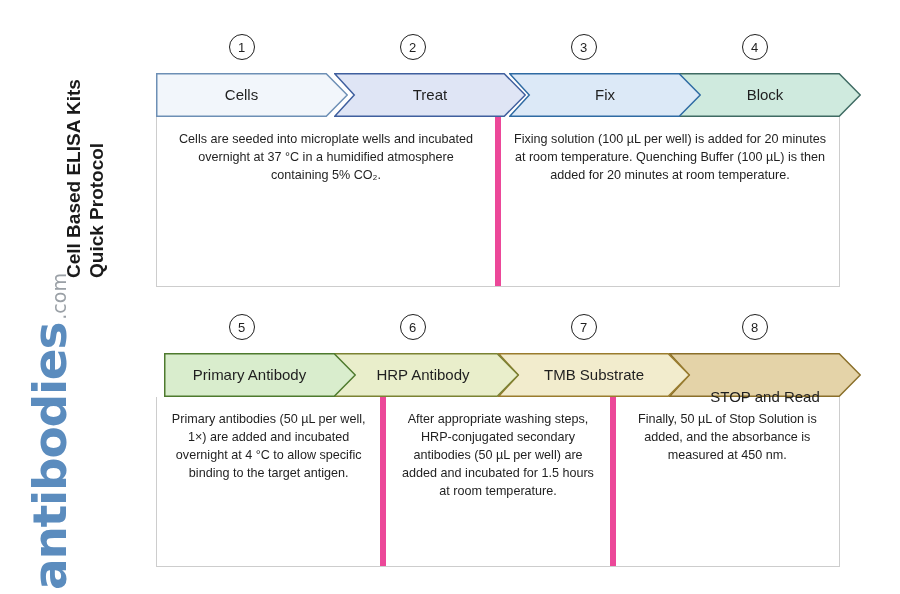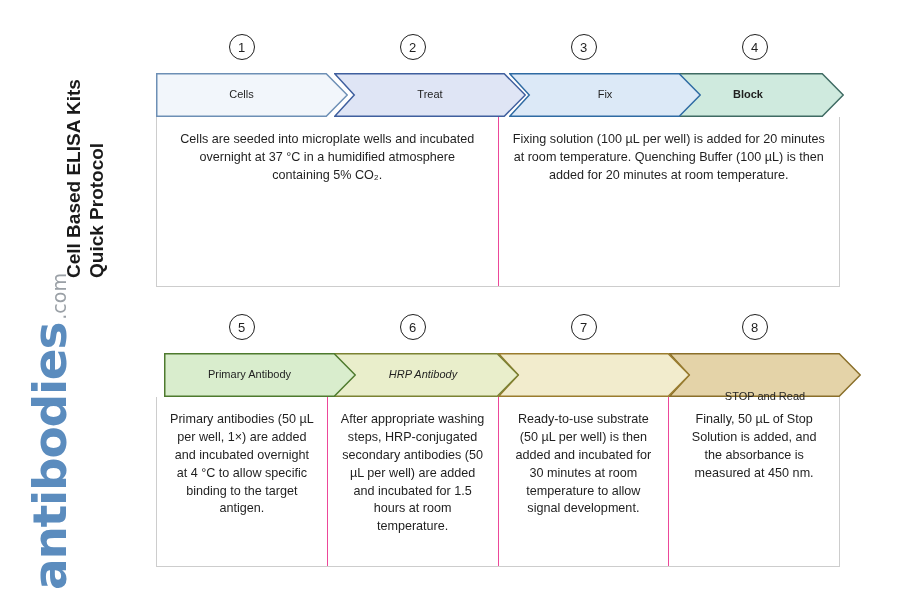--- a/index.html
+++ b/index.html
@@ -105,42 +105,42 @@
     top: 0;
     height: 44px;
     display: flex;
     align-items: center;
     justify-content: center;
   }
   .chev svg { position: absolute; left: 0; top: 0; }
   .chev-label {
     position: relative;
     z-index: 2;
-    font-size: 11px;
+    font-size: 15px;
     color: #1f1f1f;
     text-align: center;
     line-height: 1.2;
     padding: 0 14px;
     white-space: nowrap;
   }
 
   
   .body-table {
     position: relative;
     width: 684px;
     height: 170px;
     margin-top: 0px;
     border: 1px solid #cdcdcd;
     border-top: none;
     background: #ffffff;
     display: flex;
   }
   .body-cell {
     flex: 1 1 0;
-    border-right: 1px solid #ec4899;
+    border-right: 6px solid #ec4899;
     padding: 14px 13px 10px 13px;
     display: flex;
     align-items: flex-start;
     justify-content: center;
   }
   .body-cell:last-child { border-right: none; }
   .body-cell p {
     margin: 0;
     font-size: 12.6px;
     line-height: 1.42;
@@ -192,21 +192,21 @@
             <path d="M 0.75 0.75 L 170.25 0.75 L 191.25 22 L 170.25 43.25 L 0.75 43.25 L 20.25 22 Z" fill="#dfe5f5" stroke="#3f5f9e" stroke-width="1.5" stroke-linejoin="miter"></path>
           </svg>
           <span class="chev-label" style="margin-left: 0px;">Treat</span>
         </div>
         <div class="chev" style="left: 353px; width: 192px; z-index: 8;">
           <svg width="192" height="44" viewBox="0 0 192 44">
             <path d="M 0.75 0.75 L 170.25 0.75 L 191.25 22 L 170.25 43.25 L 0.75 43.25 L 20.25 22 Z" fill="#dce9f7" stroke="#2f6ba3" stroke-width="1.5" stroke-linejoin="miter"></path>
           </svg>
           <span class="chev-label" style="margin-left: 0px;">Fix</span>
         </div>
-        <div class="chev" style="left: 496px; width: 192px; z-index: 7; font-weight: bold;">
+        <div class="chev" style="left: 513px; width: 192px; z-index: 7;">
           <svg width="192" height="44" viewBox="0 0 192 44">
             <path d="M 0.75 0.75 L 170.25 0.75 L 191.25 22 L 170.25 43.25 L 0.75 43.25 L 20.25 22 Z" fill="#cfeade" stroke="#3f6b63" stroke-width="1.5" stroke-linejoin="miter"></path>
           </svg>
           <span class="chev-label" style="margin-left: 0px;">Block</span>
         </div>
       </div>
     <div class="body-table">
         <div class="body-cell">
           <p>Cells are seeded into microplate wells and incubated overnight at 37 °C in a humidified atmosphere containing 5% CO₂.</p>
         </div>
@@ -235,43 +235,41 @@
         <div class="chev" style="left: 8px; width: 192px; z-index: 10;">
           <svg width="192" height="44" viewBox="0 0 192 44">
             <path d="M 0.75 0.75 L 170.25 0.75 L 191.25 22 L 170.25 43.25 L 0.75 43.25 Z" fill="#d9edcd" stroke="#4e7a2e" stroke-width="1.5" stroke-linejoin="miter"></path>
           </svg>
           <span class="chev-label" style="margin-left: -21px;">Primary Antibody</span>
         </div>
         <div class="chev" style="left: 171px; width: 192px; z-index: 9;">
           <svg width="192" height="44" viewBox="0 0 192 44">
             <path d="M 0.75 0.75 L 170.25 0.75 L 191.25 22 L 170.25 43.25 L 0.75 43.25 L 20.25 22 Z" fill="#e9eecb" stroke="#7b8233" stroke-width="1.5" stroke-linejoin="miter"></path>
           </svg>
-          <span class="chev-label" style="margin-left: 0px; font-style: italic;">HRP Antibody</span>
+          <span class="chev-label" style="margin-left: 0px;">HRP Antibody</span>
         </div>
         <div class="chev" style="left: 342px; width: 192px; z-index: 8;">
           <svg width="192" height="44" viewBox="0 0 192 44">
             <path d="M 0.75 0.75 L 170.25 0.75 L 191.25 22 L 170.25 43.25 L 0.75 43.25 L 20.25 22 Z" fill="#f2eccd" stroke="#9a7c2e" stroke-width="1.5" stroke-linejoin="miter"></path>
           </svg>
+          <span class="chev-label" style="margin-left: 0px;">TMB Substrate</span>
         </div>
         <div class="chev" style="left: 513px; width: 192px; z-index: 7;">
           <svg width="192" height="44" viewBox="0 0 192 44">
             <path d="M 0.75 0.75 L 170.25 0.75 L 191.25 22 L 170.25 43.25 L 0.75 43.25 L 20.25 22 Z" fill="#e4d3a8" stroke="#8a6f2a" stroke-width="1.5" stroke-linejoin="miter"></path>
           </svg>
           <span class="chev-label" style="margin-left: 0px; margin-top: 44px;">STOP and Read</span>
         </div>
       </div>
     <div class="body-table">
         <div class="body-cell">
           <p>Primary antibodies (50 µL per well, 1×) are added and incubated overnight at 4 °C to allow specific binding to the target antigen.</p>
         </div>
         <div class="body-cell">
           <p>After appropriate washing steps, HRP-conjugated secondary antibodies (50 µL per well) are added and incubated for 1.5 hours at room temperature.</p>
         </div>
         <div class="body-cell">
-          <p>Ready-to-use substrate (50 µL per well) is then added and incubated for 30 minutes at room temperature to allow signal development.</p>
-        </div>
-        <div class="body-cell">
           <p>Finally, 50 µL of Stop Solution is added, and the absorbance is measured at 450 nm.</p>
         </div>
       </div>
   </div>
 
 </div>
 
 </body></html>

